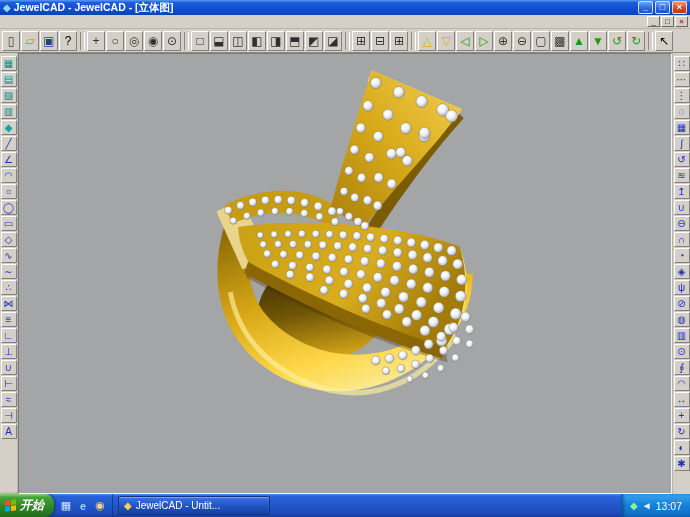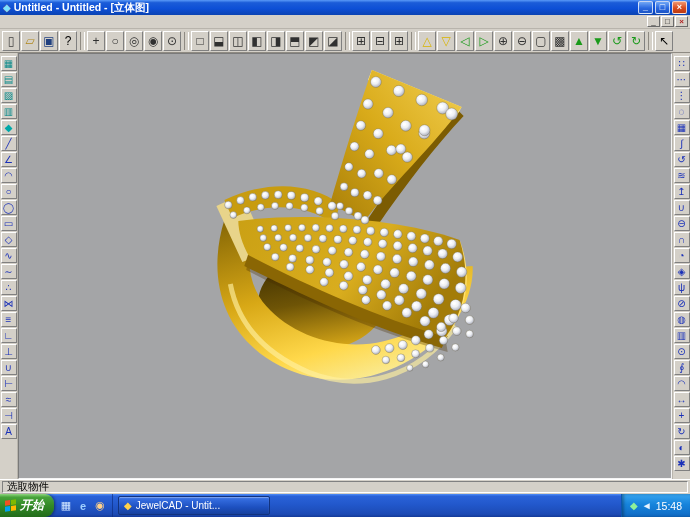--- a/index.html
+++ b/index.html
@@ -76,21 +76,21 @@
   .tray-icon{font-size:10px;line-height:1}
   .clock{font-size:10.5px}
 </style>
 </head>
 <body>
 
 <div class="window">
 
   <div class="titlebar">
     <span class="t-icon">◆</span>
-    <span>Untitled - Untitled - [立体图]</span>
+    <span>JewelCAD - JewelCAD - [立体图]</span>
     <span class="tb-btns">
       <span class="tb-btn">_</span>
       <span class="tb-btn">□</span>
       <span class="tb-btn close">×</span>
     </span>
   </div>
 
   <div class="menubar">
     <span class="mdi-btns">
       <span class="mdi-btn">_</span>
@@ -709,23 +709,20 @@
         </span>
         <span class="sbtn">
           <span class="glyph" style="color: rgb(26, 48, 184);">◐</span>
         </span>
         <span class="sbtn">
           <span class="glyph" style="color: rgb(26, 48, 184);">✱</span>
         </span>
       </div>
   </div>
 
-  <div class="statusbar">
-    <div class="status-panel">选取物件</div>
-  </div>
 
   <div class="taskbar">
     <div class="start">
       <span class="flag">
         <i style="background:#f25022"></i>
           <i style="background:#7fba00"></i>
         <i style="background:#00a4ef"></i>
           <i style="background:#ffb900"></i>
       </span>
       <span>开始</span>
@@ -737,17 +734,17 @@
       </div>
     <div class="task-btn">
       <span class="t-icon">◆</span>
       <span class="task-label">JewelCAD - Untit...</span>
     </div>
     <div class="tray">
       <span style="display:flex;gap:4px">
           <span class="tray-icon" style="color: rgb(143, 240, 154);">◆</span>
           <span class="tray-icon" style="color: rgb(232, 244, 255);">◄</span>
         </span>
-      <span class="clock">15:48</span>
+      <span class="clock">13:07</span>
     </div>
   </div>
 
 </div>
 
 </body></html>

